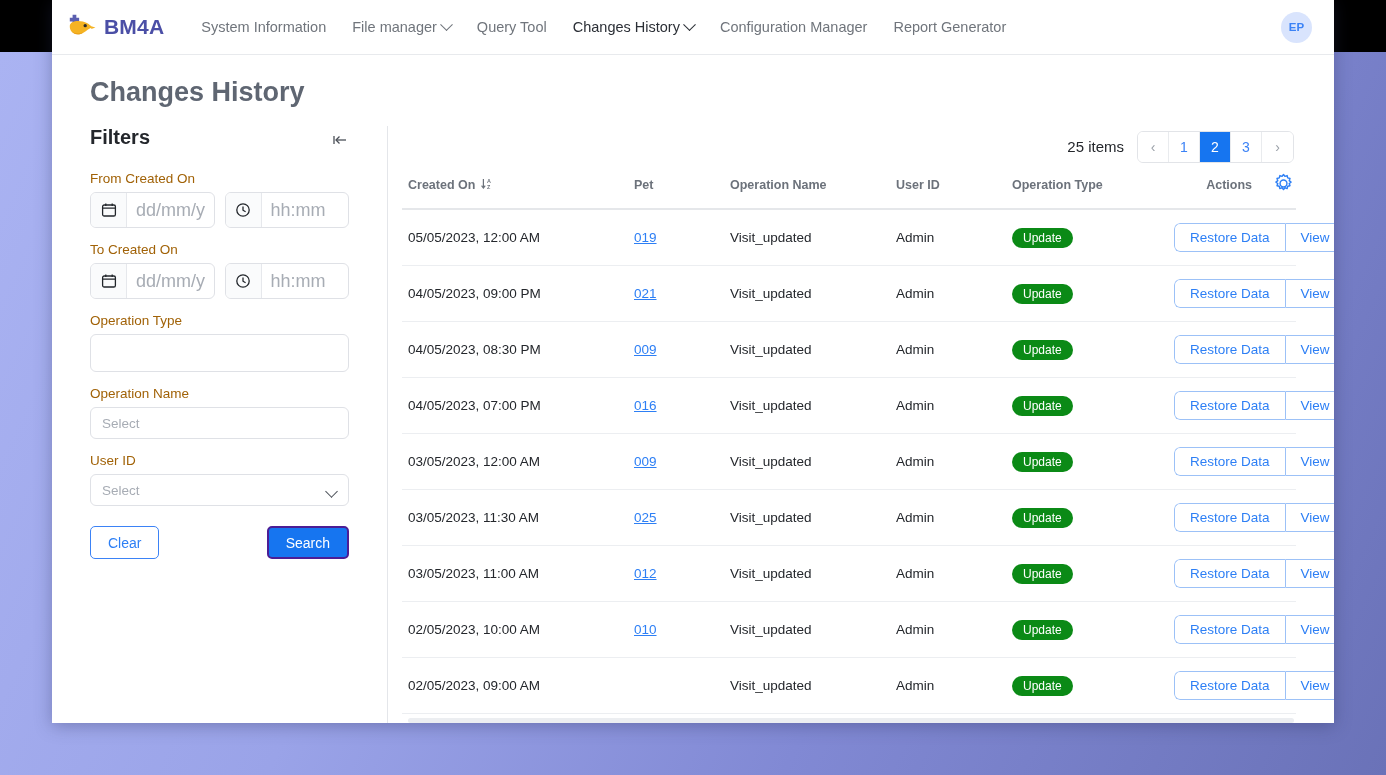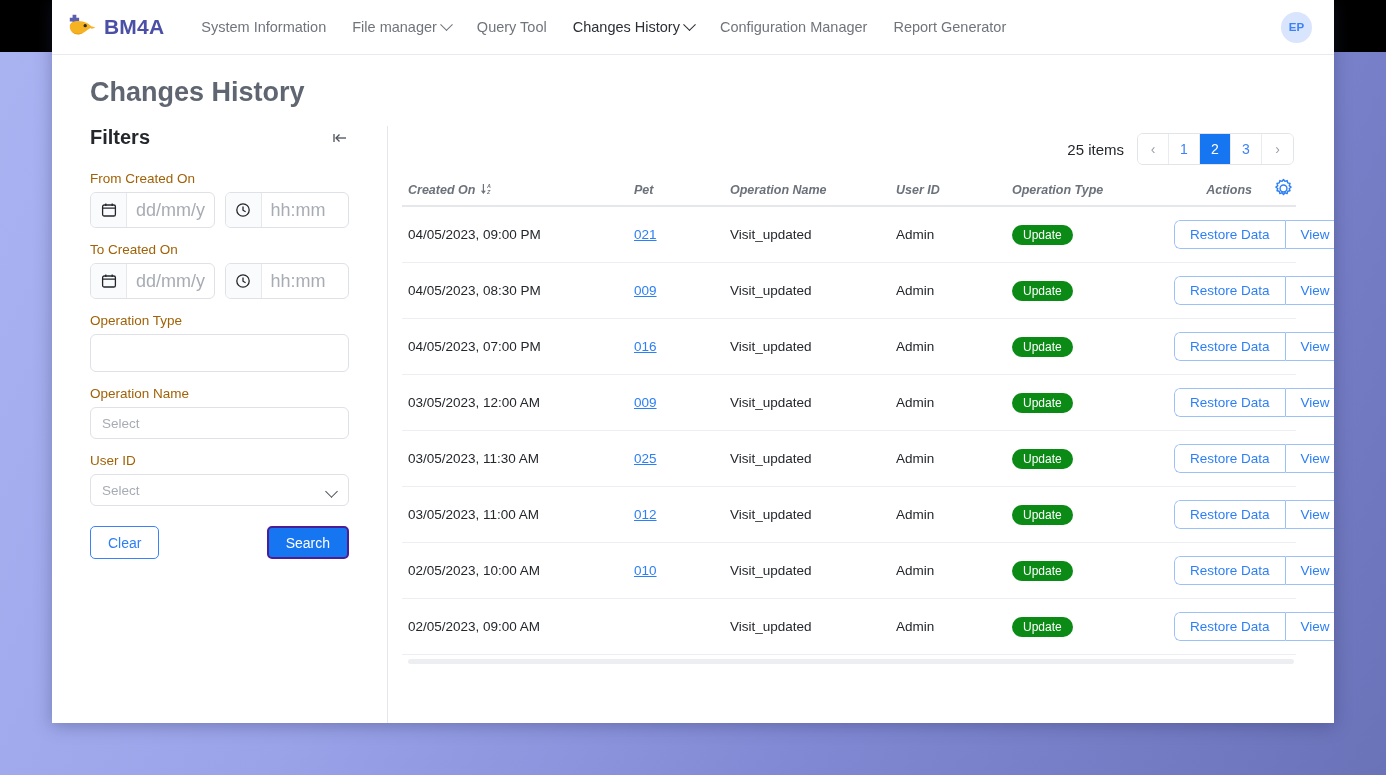--- a/index.html
+++ b/index.html
@@ -73,21 +73,21 @@
   }
   #body-row { flex: 1; display: flex; min-height: 0; }
 
   
   #filters {
     width: 336px; flex: 0 0 336px;
     border-right: 1px solid #e4e6ea;
     padding: 0 38px 0 38px;
   }
   .filters-head {
-    display: flex; align-items: center; justify-content: space-between;
+    display: flex; align-items: flex-end; justify-content: space-between;
     margin-bottom: 22px;
   }
   .filters-title { font-size: 20px; font-weight: bold; color: #24272c; }
   .collapse-icon { cursor: pointer; color: #4a4f57; line-height: 0; }
 
   .field { margin-bottom: 14px; }
   .field-label { font-size: 13.5px; color: #a16207; margin-bottom: 6px; }
   .dt-row { display: flex; gap: 10px; }
   .input-group {
     display: flex; align-items: stretch;
@@ -157,24 +157,23 @@
     font-size: 14px; color: #3b82f6; cursor: pointer;
     border-right: 1px solid #e9ebee; background: #fff;
   }
   .pg:last-child { border-right: 0; }
   .pg.arrow { color: #9aa0a8; }
   .pg.active { background: #1675f0; color: #fff; }
 
   table { width: 100%; border-collapse: collapse; table-layout: fixed; }
   thead th {
     font-size: 12.5px; color: #6c727b; font-weight: 600;
-    text-align: left; padding: 6px 0 3px 0;
+    text-align: left; padding: 6px 0 11px 0;
     border-bottom: 2px solid #e5e7ea;
     white-space: nowrap;
-    font-style: italic;
   }
   th.c-created { width: 232px; padding-left: 6px; }
   th.c-pet { width: 96px; }
   th.c-opname { width: 166px; }
   th.c-user { width: 116px; }
   th.c-optype { width: 162px; }
   th.c-actions { text-align: right; padding-right: 4px; }
   .th-inner { display: inline-flex; align-items: center; gap: 5px; }
   .gear-cell { width: 40px; text-align: right; padding-right: 2px !important; }
   .gear { cursor: pointer; line-height: 0; display: inline-block; }
@@ -397,20 +396,33 @@
                   <svg width="21" height="21" viewBox="0 0 22 22">
                     <path d="M11 7.4 A3.6 3.6 0 1 0 11 14.6 A3.6 3.6 0 1 0 11 7.4 Z" fill="none" stroke="#2d7ff5" stroke-width="1.5"></path>
                     <path d="M11 1.6 l1.5 1.9 2.3-.8 .6 2.4 2.4 .6 -.8 2.3 1.9 1.5 -1.9 1.5 .8 2.3 -2.4 .6 -.6 2.4 -2.3-.8 -1.5 1.9 -1.5-1.9 -2.3 .8 -.6-2.4 -2.4-.6 .8-2.3 -1.9-1.5 1.9-1.5 -.8-2.3 2.4-.6 .6-2.4 2.3 .8 Z" fill="none" stroke="#2d7ff5" stroke-width="1.5" stroke-linejoin="round"></path>
                   </svg>
                 </span>
               </th>
             </tr>
           </thead>
           <tbody>
             <tr>
+              <td class="c-created">05/05/2023, 12:00 AM</td>
+              <td><span class="pet-link">019</span></td>
+              <td>Visit_updated</td>
+              <td>Admin</td>
+              <td><span class="badge">Update</span></td>
+              <td class="actions-cell" colspan="2">
+                <span class="btn-group">
+                  <button class="bg-btn first">Restore Data</button>
+                  <button class="bg-btn last">View</button>
+                </span>
+              </td>
+            </tr>
+            <tr>
               <td class="c-created">04/05/2023, 09:00 PM</td>
               <td><span class="pet-link">021</span></td>
               <td>Visit_updated</td>
               <td>Admin</td>
               <td><span class="badge">Update</span></td>
               <td class="actions-cell" colspan="2">
                 <span class="btn-group">
                   <button class="bg-btn first">Restore Data</button>
                   <button class="bg-btn last">View</button>
                 </span>

